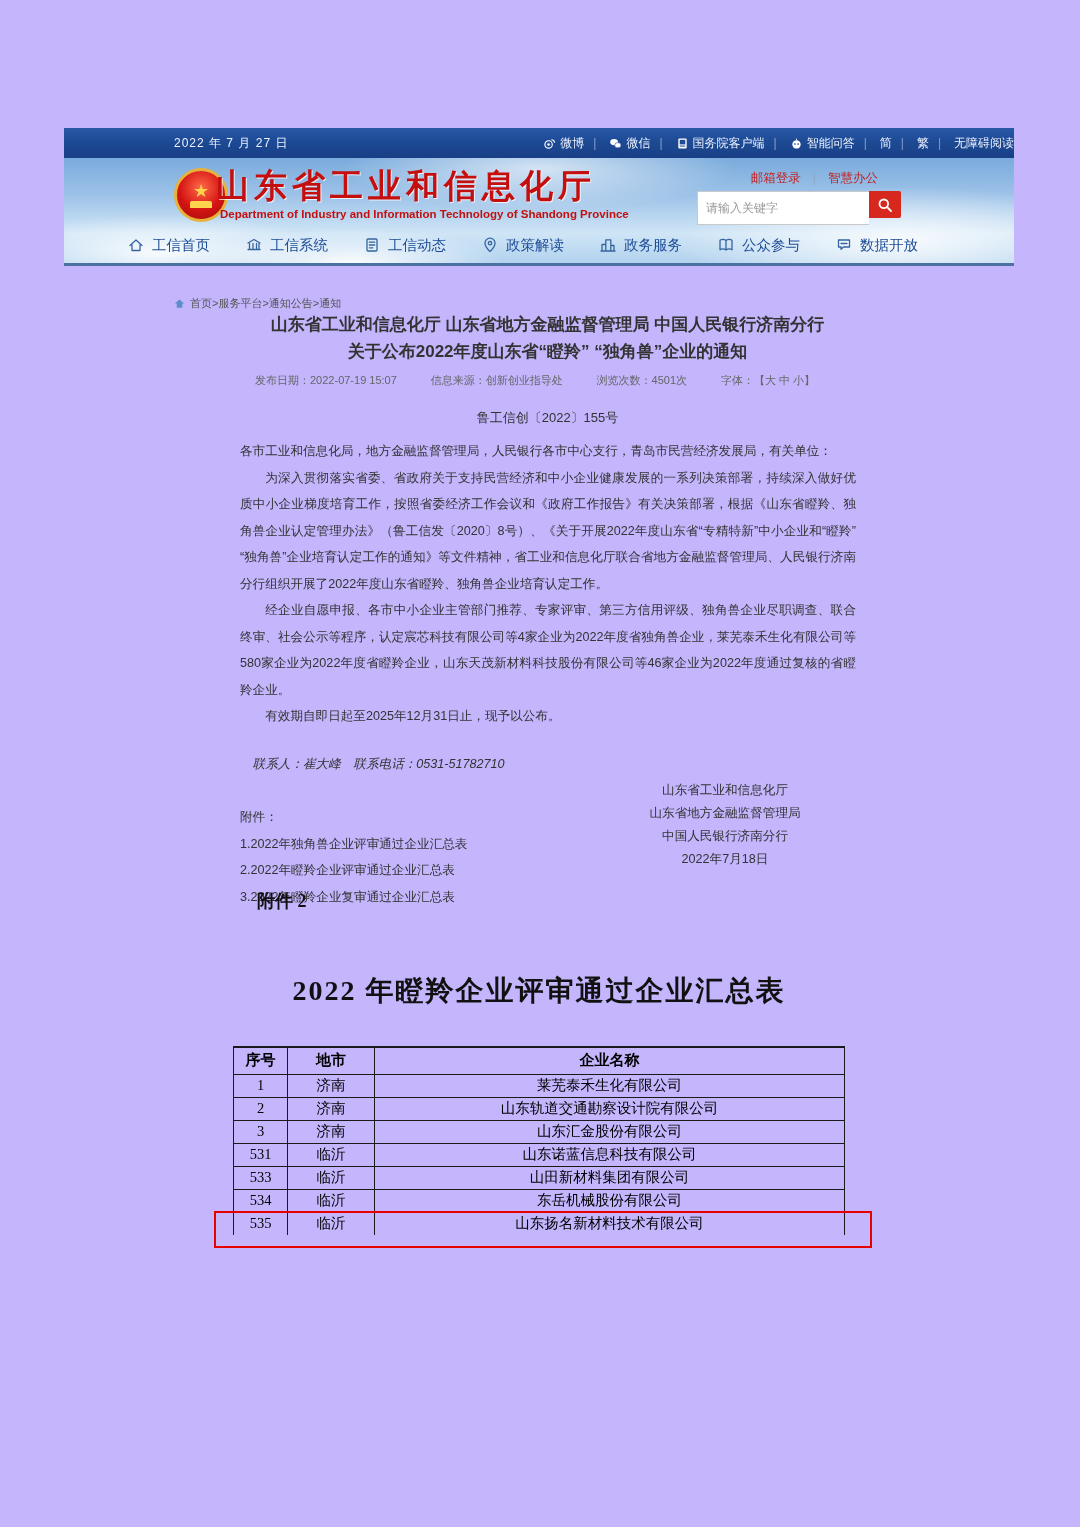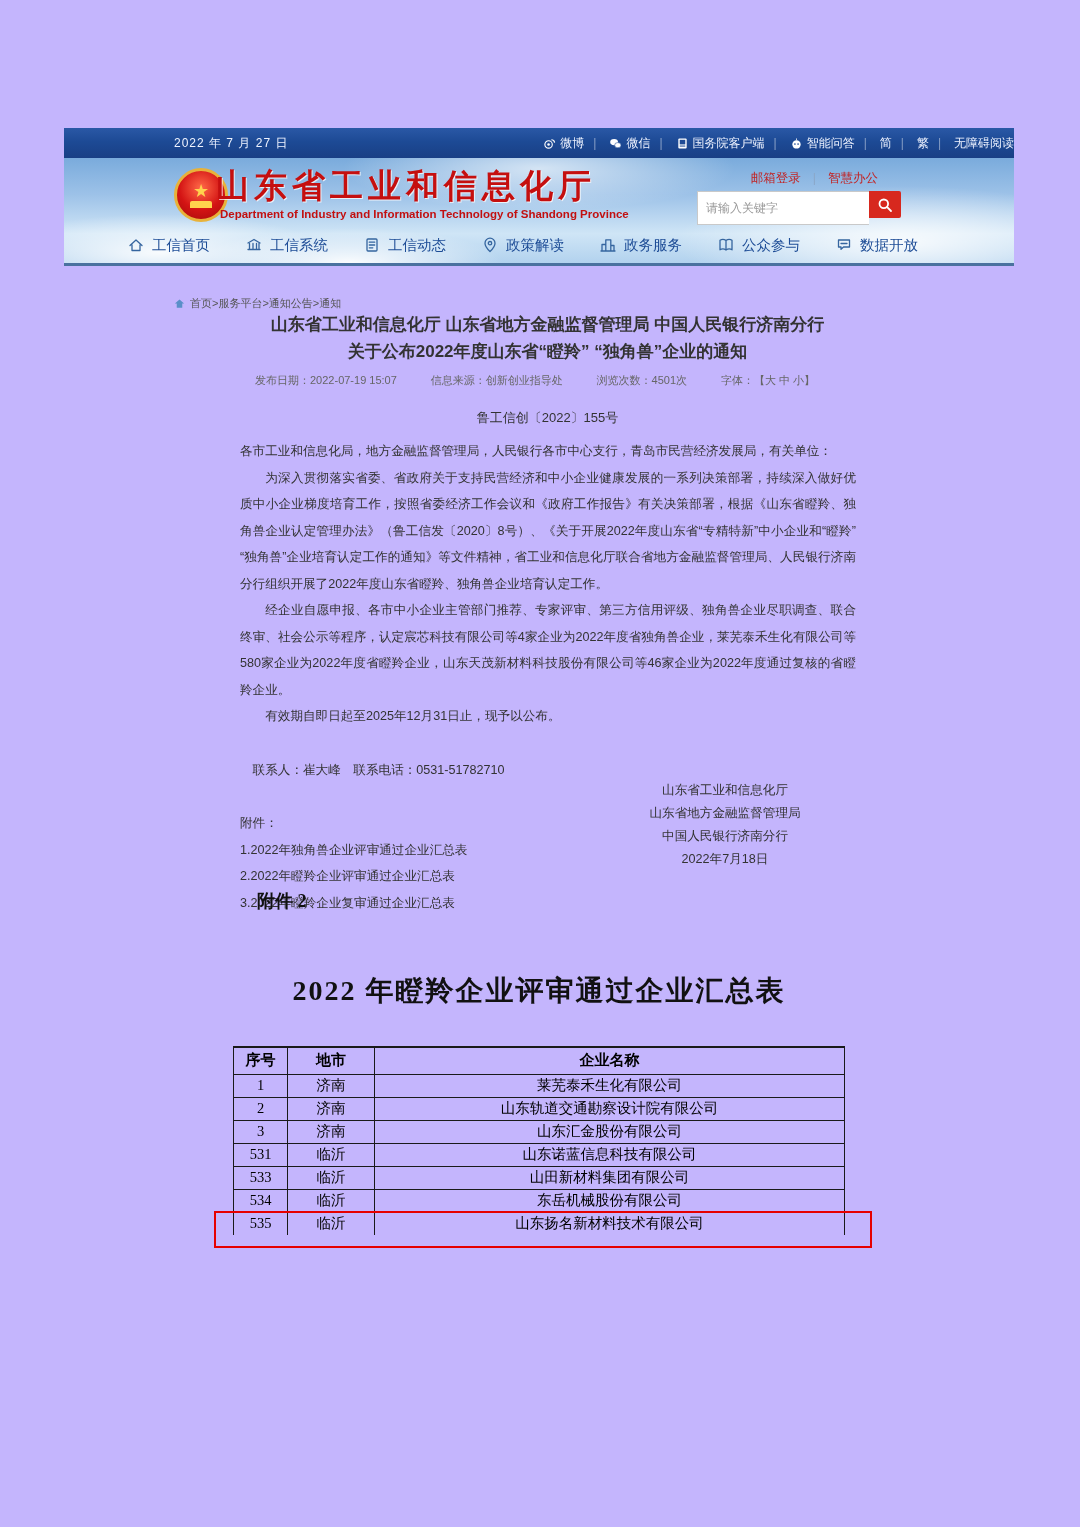--- a/index.html
+++ b/index.html
@@ -63,21 +63,21 @@
 
   
   .art-title { position:absolute; left:225px; top:311px; width:645px; text-align:center;
     font-size:17px; font-weight:bold; color:#333; line-height:27px; }
   .art-meta { position:absolute; left:255px; top:373px; width:560px; display:flex;
     justify-content:space-between; font-size:11px; color:#666; white-space:nowrap; }
   .art-docnum { position:absolute; left:240px; top:409px; width:615px; text-align:center; font-size:13px; color:#333; }
   .art-body { position:absolute; left:240px; top:438px; width:616px; font-size:12.6px;
     line-height:26.5px; color:#333; text-align:justify; }
   .art-body p.indent { text-indent:2em; }
-  .art-contact { margin-top:27px; text-indent:1em; }
+  .art-contact { margin-top:21px; text-indent:1em;font-style:italic; }
   .art-attach { margin-top:27px; }
   .att-item { cursor:pointer; }
   .signature { position:absolute; left:600px; top:779px; width:250px; text-align:center;
     font-size:12.6px; line-height:23px; color:#333; }
 
   
   .attach-label { position:absolute; left:257px; top:889px; font-family:"Liberation Serif","DejaVu Serif",serif;
     font-size:18px; font-weight:bold; color:#111; }
   .attach-title { position:absolute; left:64px; top:972px; width:950px; text-align:center;
     font-family:"Liberation Serif","DejaVu Serif",serif; font-size:28px; font-weight:600;

